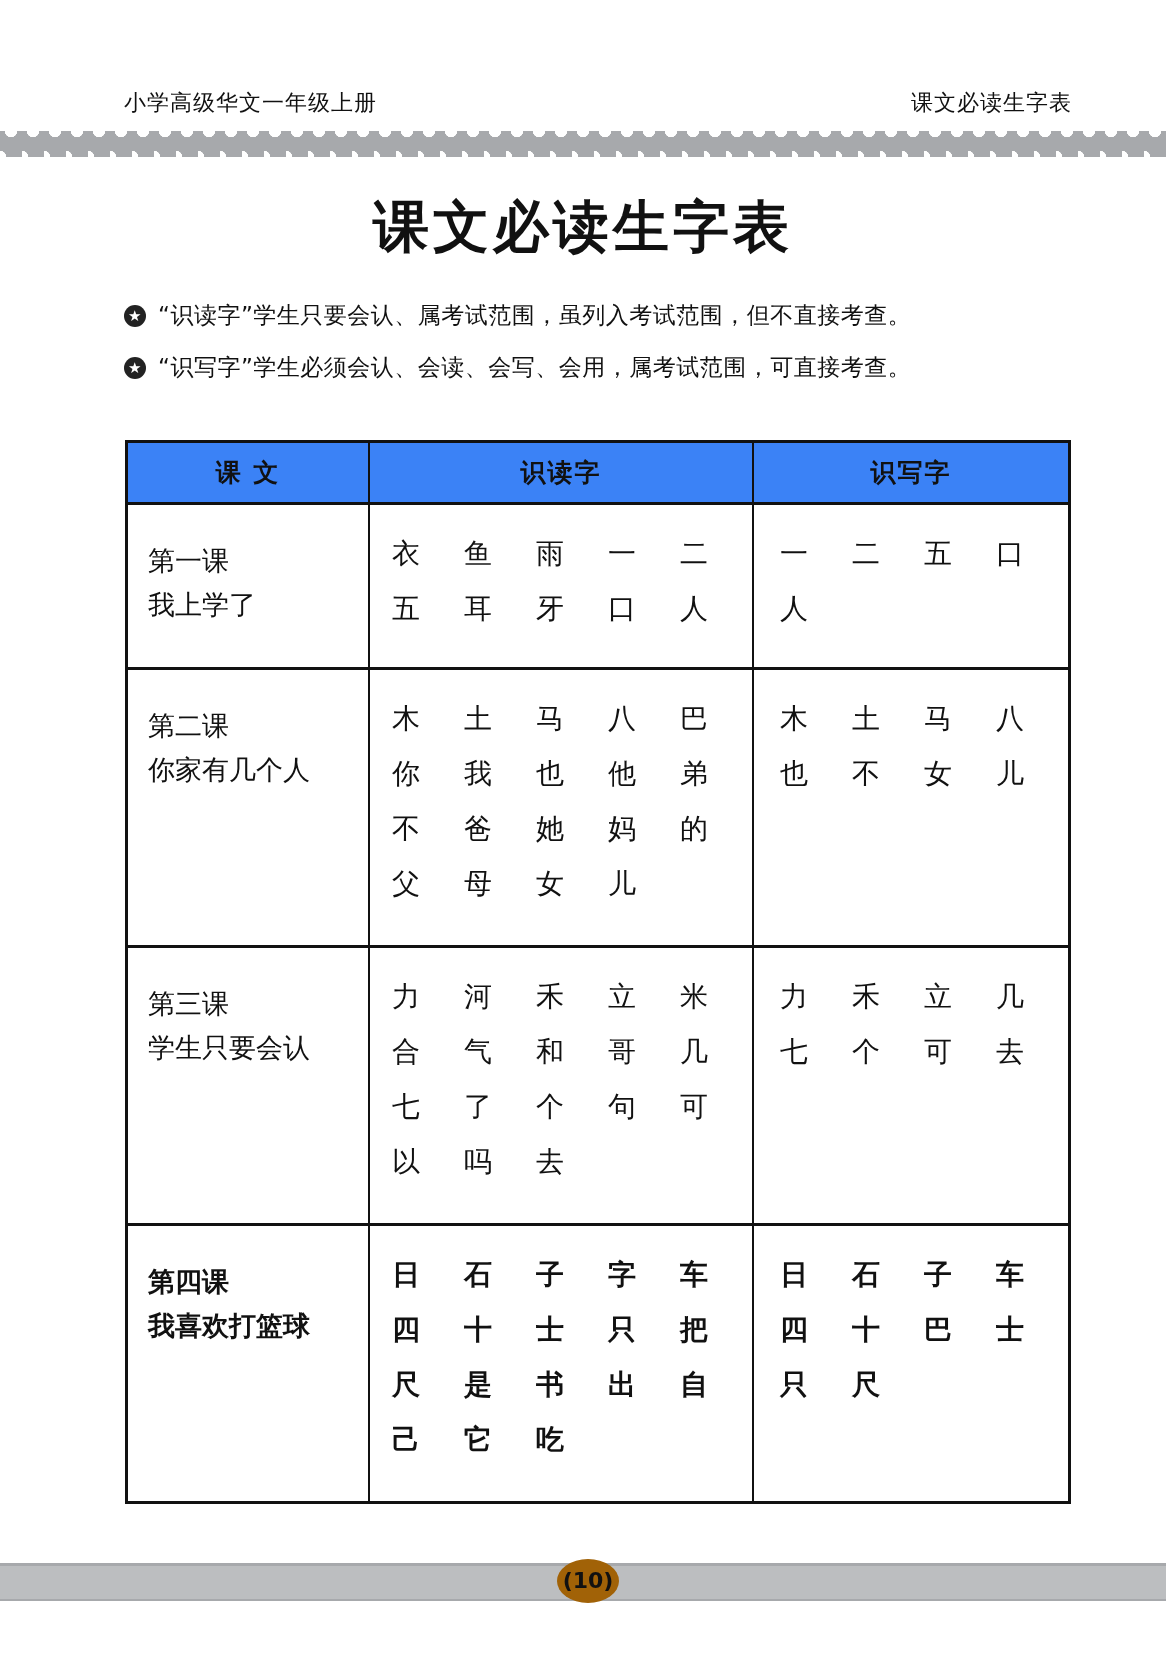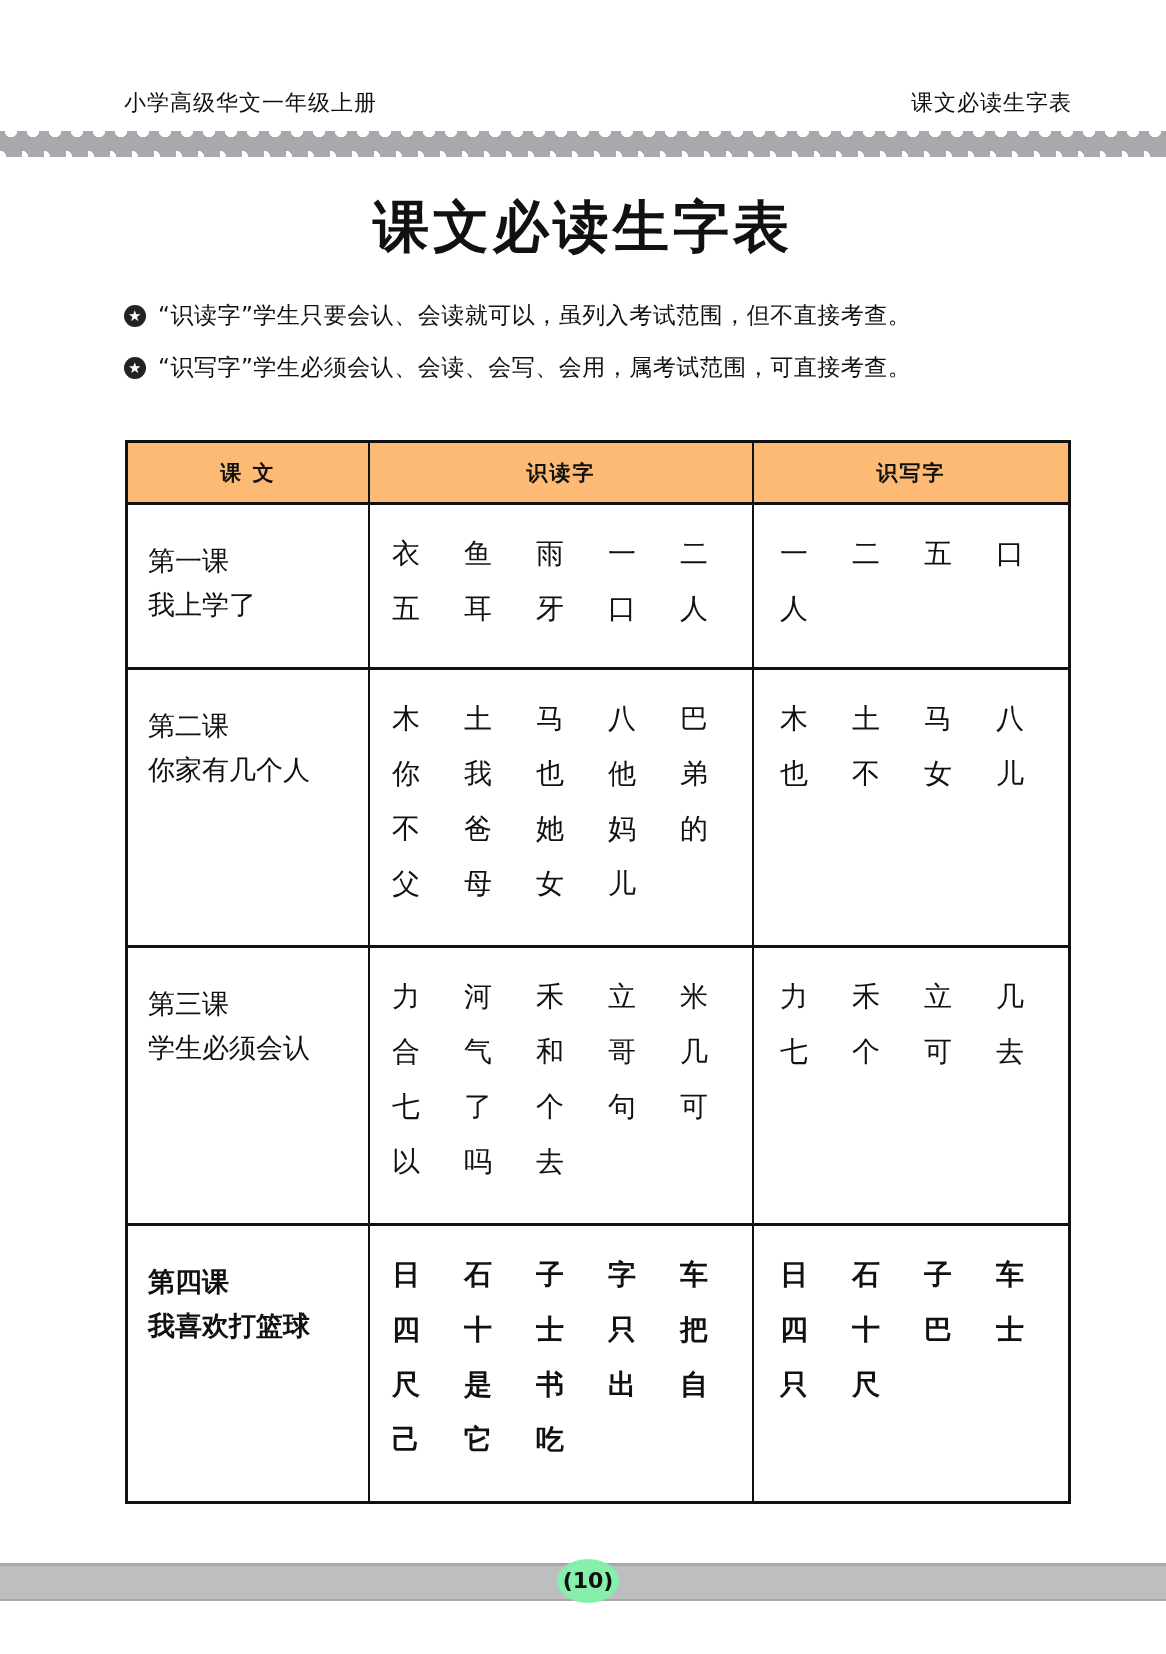--- a/index.html
+++ b/index.html
@@ -15,52 +15,52 @@
   .scallop-bot { bottom:0; background-image:radial-gradient(circle at 0px 10px, #ffffff 6px, transparent 6.5px);
       background-position:0 0; }
   .page-title { position:absolute; top:190px; left:0; width:1166px; text-align:center;
       font-size:56px; font-weight:bold; letter-spacing:4px; }
   .note { position:absolute; left:124px; font-size:23px; letter-spacing:0.5px; white-space:nowrap; }
   .note .star { display:inline-block; width:22px; height:22px; border-radius:50%; background:#222;
       color:#fff; font-size:15px; line-height:22px; text-align:center; margin-right:12px; vertical-align:2px; }
   .note1 { top:300px; } .note2 { top:352px; }
   table.char-table { position:absolute; left:125px; top:440px; width:946px; border-collapse:collapse;
       border:3px solid #111; }
-  table.char-table th { background:#fdba74; height:57px; font-size:21px; font-weight:bold;
+  table.char-table th { background:#3b82f6; height:57px; font-size:25px; font-weight:bold;
       border:2px solid #111; border-bottom:3px solid #111; letter-spacing:2px; }
   table.char-table td { border-left:2px solid #111; border-right:2px solid #111; border-top:3px solid #111;
       vertical-align:top; padding:0; }
   .col-lesson { width:258px; } .col-read { width:376px;text-align:center; } .col-write { width:312px; }
   .lesson-cell { padding:34px 0 0 20px; font-size:27px; line-height:44px; }
   .chars { display:grid; padding:30px 0 0 22px; row-gap:17px; font-family:"DejaVu Serif", "Liberation Serif", serif; font-size:28px; }
   .read-chars { grid-template-columns:repeat(5, 72px); }
   .write-chars { grid-template-columns:repeat(4, 72px); padding-left:26px; }
   .chars span { height:38px; line-height:38px; }
   .footer-band { position:absolute; top:1563px; left:0; width:1166px; height:33px; background:#bcbec0;
       border-top:3px solid #a7a9ac; border-bottom:2px solid #a7a9ac; }
-  .page-num { position:absolute; top:1559px; left:557px; width:62px; height:44px; background:#86efac;
+  .page-num { position:absolute; top:1559px; left:557px; width:62px; height:44px; background:#a16207;
       border-radius:50%; text-align:center; line-height:44px; font-size:22px; font-weight:bold; }
 </style>
 </head>
 <body>
 
 <div class="running-header">
   <span class="rh-left">小学高级华文一年级上册</span>
   <span class="rh-right">课文必读生字表</span>
 </div>
 
 <div class="scallop-band">
   <div class="scallop-top"></div>
   <div class="scallop-bot"></div>
 </div>
 
 <div class="page-title">课文必读生字表</div>
 
 <div class="note note1">
-  <span class="star">★</span><span>“识读字”学生只要会认、会读就可以，虽列入考试范围，但不直接考查。</span>
+  <span class="star">★</span><span>“识读字”学生只要会认、属考试范围，虽列入考试范围，但不直接考查。</span>
 </div>
 <div class="note note2">
   <span class="star">★</span><span>“识写字”学生必须会认、会读、会写、会用，属考试范围，可直接考查。</span>
 </div>
 
 <table class="char-table">
   <thead>
     <tr>
       <th class="col-lesson">课 文</th>
       <th class="col-read">识读字</th>
@@ -139,21 +139,21 @@
             <span>不</span>
             <span>女</span>
             <span>儿</span>
           </div>
         </td>
       </tr>
       <tr style="height: 278px; margin-top: 47px;">
         <td>
           <div class="lesson-cell">
             <div>第三课</div>
-            <div>学生必须会认</div>
+            <div>学生只要会认</div>
           </div>
         </td>
         <td>
           <div class="chars read-chars">
             <span>力</span>
             <span>河</span>
             <span>禾</span>
             <span>立</span>
             <span>米</span>
             <span>合</span>

